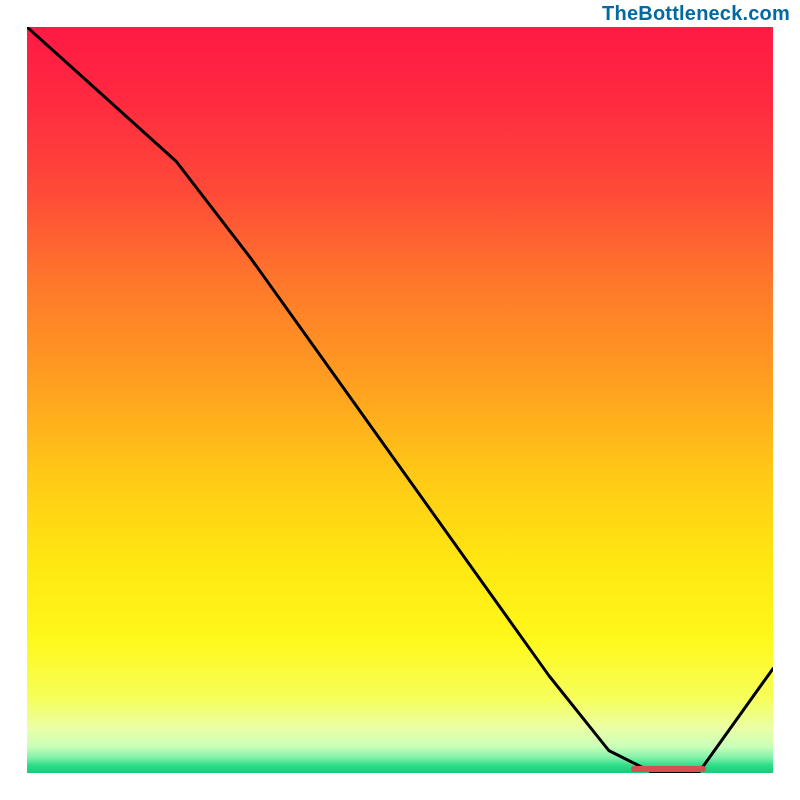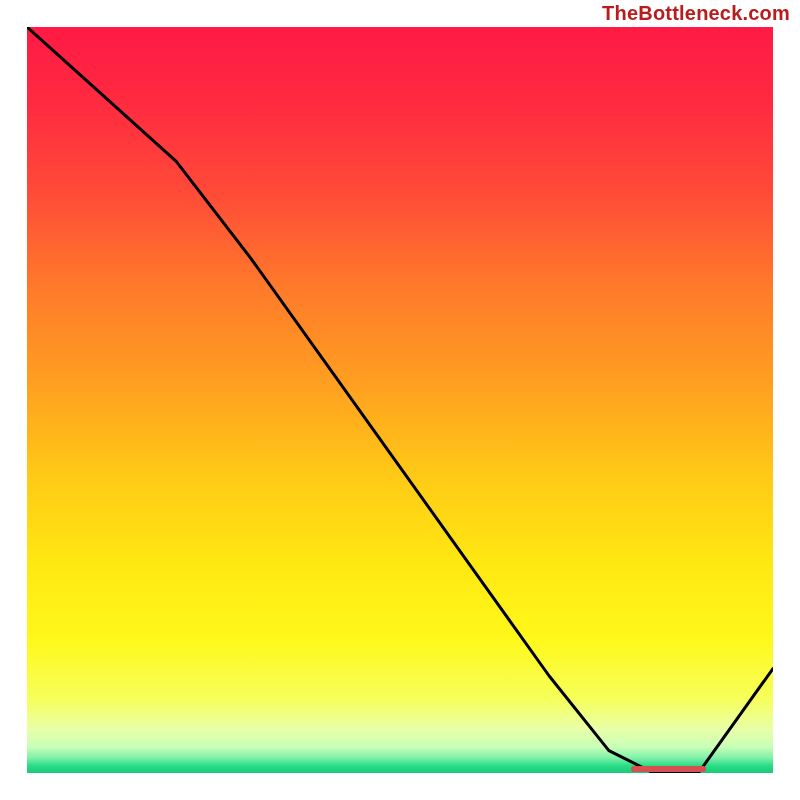--- a/index.html
+++ b/index.html
@@ -13,21 +13,21 @@
   }
   .stage {
     position: relative;
     width: 800px;
     height: 800px;
   }
   .watermark {
     position: absolute;
     top: 2px;
     right: 10px;
-    color: #b91c1c;
+    color: #0369a1;
     font-size: 20px;
     font-weight: 600;
     letter-spacing: 0.2px;
     user-select: none;
   }
   .plot {
     position: absolute;
     left: 27px;
     top: 27px;
     width: 746px;

